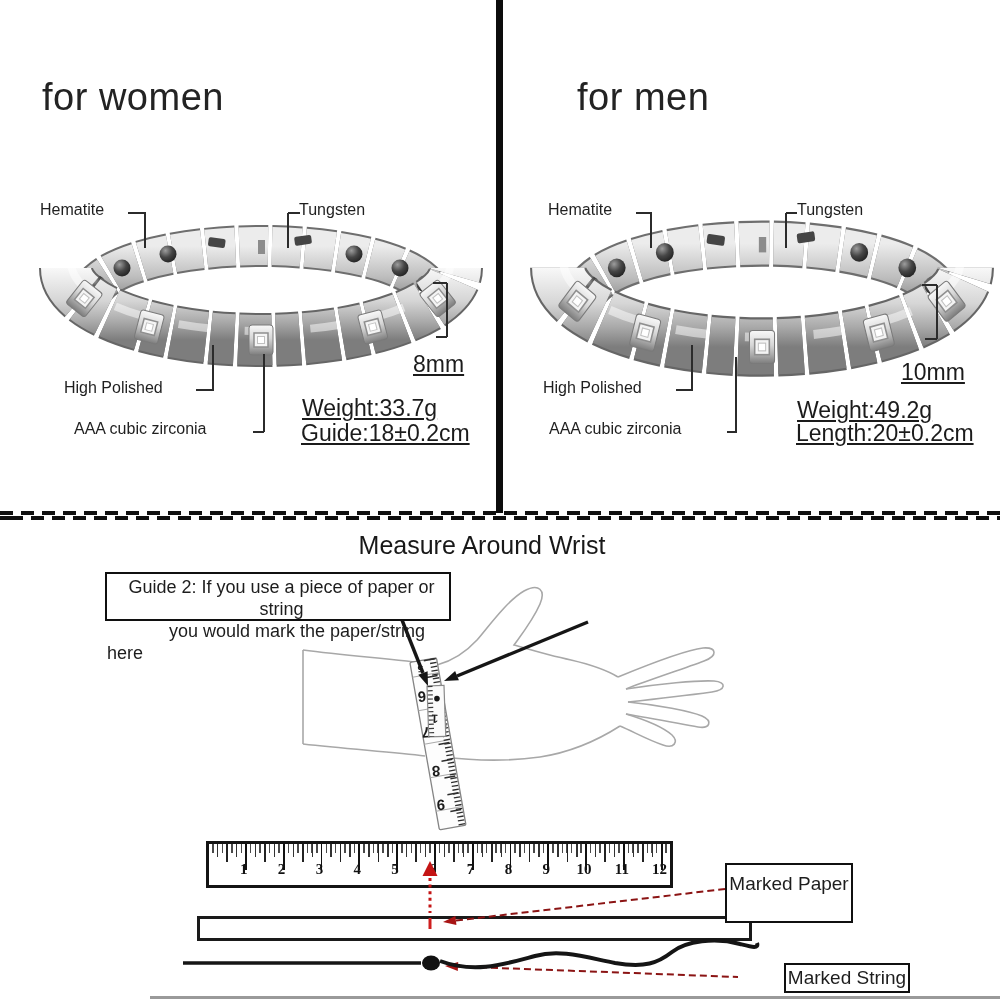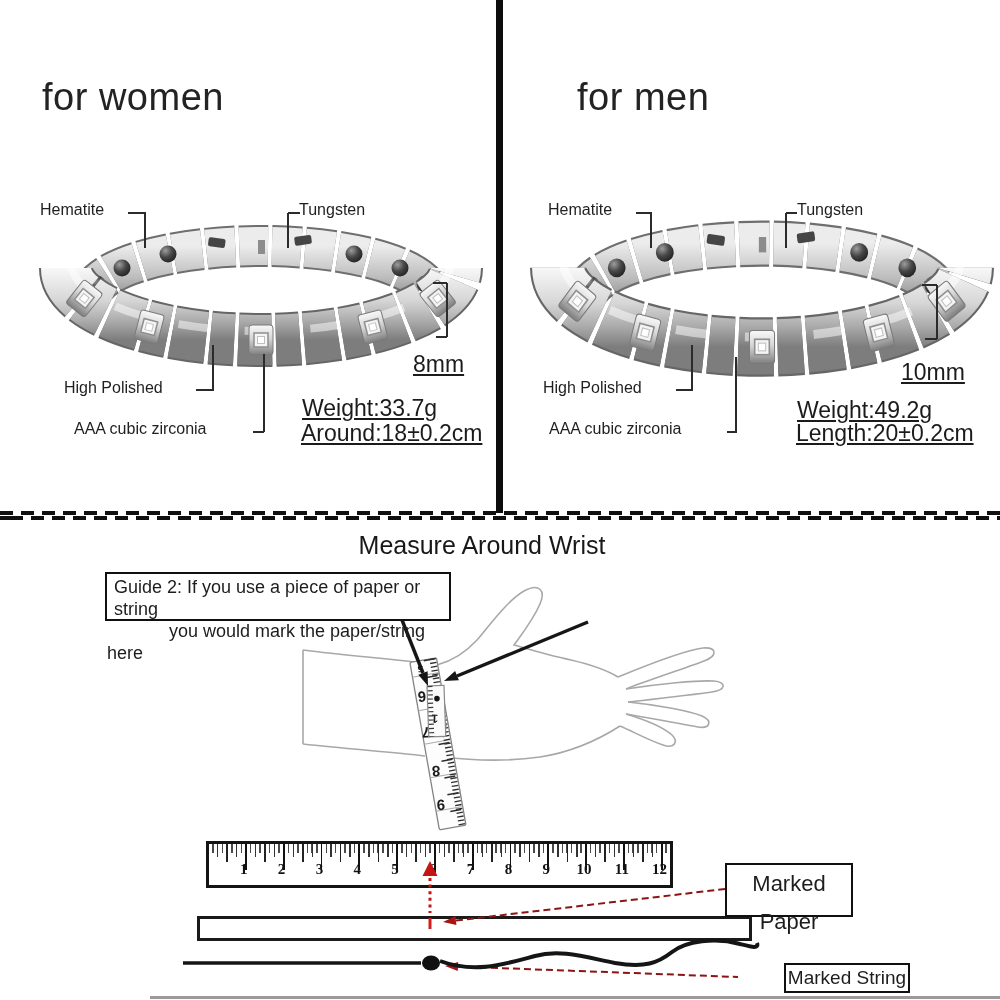--- a/index.html
+++ b/index.html
@@ -22,26 +22,26 @@
   .w-zc{left:74px;top:420px;}   .m-zc{left:549px;top:420px;}
   .spec{position:absolute;font-size:23px;color:#1b1b1b;z-index:4;white-space:nowrap;text-decoration:underline;}
   .w-mm{left:413px;top:351px;}  .m-mm{left:901px;top:359px;}
   .w-wt{left:302px;top:395px;}  .m-wt{left:797px;top:397px;}
   .w-len{left:301px;top:420px;} .m-len{left:796px;top:420px;}
   
   .mtitle{position:absolute;left:350px;top:531px;width:264px;text-align:center;
           font-size:25px;color:#181818;z-index:4;white-space:nowrap;}
   .box{position:absolute;border:2px solid #101010;background:#ffffff;z-index:4;box-sizing:border-box;}
   .guide2{left:105px;top:572px;width:346px;height:49px;font-size:18px;line-height:22px;padding-top:2px;}
-  .guide2 .l1{padding-left:7px;}
+  .guide2 .l1{padding-left:7px;text-align:center;}
   .guide2 .l2{text-indent:62px;}
   .guide1{left:588px;top:572px;width:205px;height:57px;font-size:18px;line-height:23px;padding-top:3px;}
   .guide1 .l1{padding-left:8px;}
   .guide1 .l2{text-align:center;}
-  .mpaper{left:725px;top:863px;width:128px;height:54px;text-align:center;line-height:38px;font-size:22px;}
+  .mpaper{left:725px;top:863px;width:128px;height:60px;text-align:center;line-height:38px;font-size:19px;}
   .mstring{left:741px;top:963px;width:126px;height:30px;text-align:center;line-height:25px;font-size:19px;margin-left:43px;}
   
   .btm-ruler{position:absolute;left:206px;top:841px;width:467px;height:47px;background:#fff;
              border:3px solid #141414;box-sizing:border-box;z-index:2;}
   .btm-ruler .ticks{position:absolute;left:0;right:0;top:0;}
   .t8{height:9px; background:repeating-linear-gradient(90deg,transparent 0 3.3px,#4a4a4a 3.3px 4.72px);}
   .t4{height:13px;background:repeating-linear-gradient(90deg,transparent 0 8px,#333 8px 9.45px);}
   .t2{height:18px;background:repeating-linear-gradient(90deg,transparent 0 17.4px,#222 17.4px 18.9px);}
   .t1{height:26px;background:repeating-linear-gradient(90deg,transparent 0 35.9px,#111 35.9px 37.8px);}
   .rn{position:absolute;top:17px;width:24px;text-align:center;
@@ -204,21 +204,21 @@
     </g>
   </svg>
 
   <div class="ptitle w-title">for women</div>
   <div class="lbl w-hem">Hematite</div>
   <div class="lbl w-tun">Tungsten</div>
   <div class="lbl w-hp">High Polished</div>
   <div class="lbl w-zc">AAA cubic zirconia</div>
   <div class="spec w-mm">8mm</div>
   <div class="spec w-wt">Weight:33.7g</div>
-  <div class="spec w-len">Around:18±0.2cm</div>
+  <div class="spec w-len">Guide:18±0.2cm</div>
 
   <div class="ptitle m-title">for men</div>
   <div class="lbl m-hem">Hematite</div>
   <div class="lbl m-tun">Tungsten</div>
   <div class="lbl m-hp">High Polished</div>
   <div class="lbl m-zc">AAA cubic zirconia</div>
   <div class="spec m-mm">10mm</div>
   <div class="spec m-wt">Weight:49.2g</div>
   <div class="spec m-len">Length:20±0.2cm</div>
 

